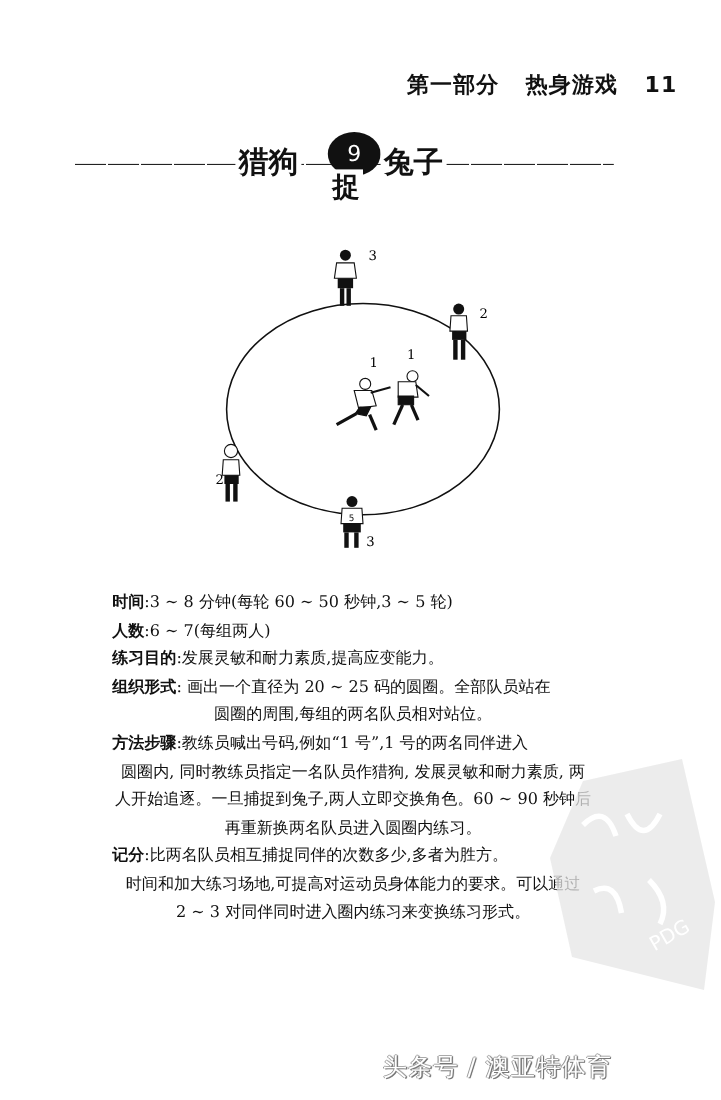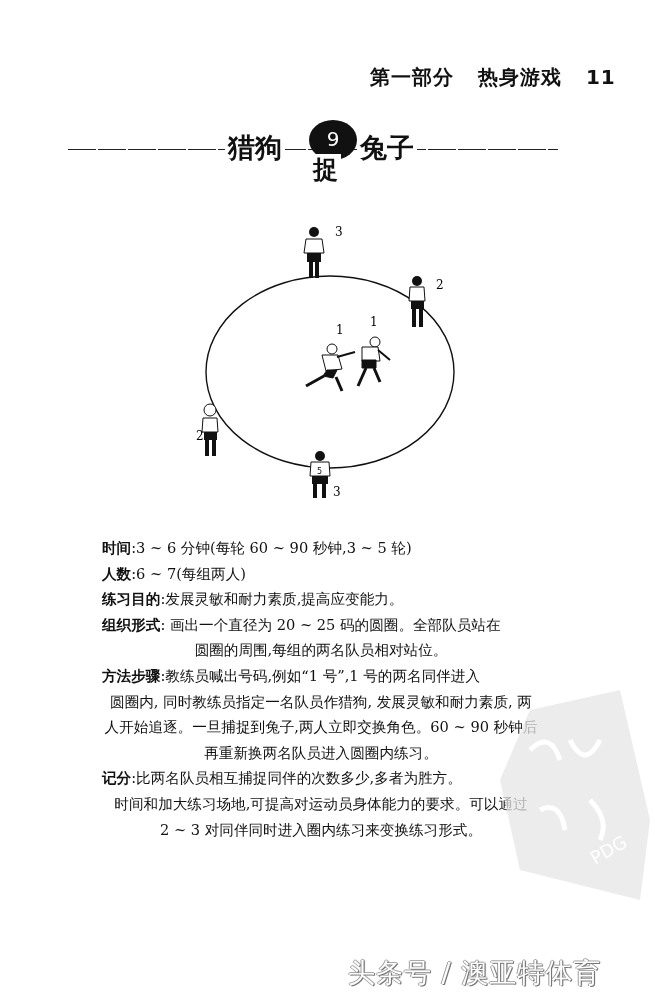--- a/index.html
+++ b/index.html
@@ -12,39 +12,39 @@
       font-size: 20px; font-weight: bold; letter-spacing: 1px; color: #111; white-space: nowrap;
     }
     .running-head .sec { margin-right: 16px; }
     .running-head .pg { margin-left: 16px; }
     .title-rule {
       position: absolute; left: 68px; width: 490px; top: 149px; height: 1px; background: #222;
     }
     .title-rule.dash {
       background: repeating-linear-gradient(90deg,#222 0 28px,transparent 28px 30px);
     }
-    .title-block { position: absolute; left: 12px; top: 118px; width: 572px; height: 70px; }
+    .title-block { position: absolute; left: 1px; top: 118px; width: 572px; height: 70px; }
     .title-block .t { position: absolute; font-family: "DejaVu Sans", sans-serif; font-weight: bold; font-size: 27px; background: #fff; padding: 0 3px; line-height: 32px; color:#111; }
     .t1 { left: 213px; top: 14px; }
     .t2 { left: 345px; top: 14px; }
     .num-badge {
       position: absolute; left: 297px; top: 2px; width: 48px; height: 40px; border-radius: 50%;
       background: #111; color: #fff; font-family: "DejaVu Sans", sans-serif; font-size: 20px;
       text-align: center; line-height: 38px;
     }
     .t3 { left: 298px; top: 36px; font-size: 25px !important; }
     .diagram { position: absolute; left: 190px; top: 212px; width: 270px; height: 300px; }
     .content { position: absolute; left: 102px; top: 535px; width: 460px; font-size: 14.6px; line-height: 25.6px; }
     .content p { margin: 0; text-indent: 0; }
     .content .lbl { font-family: "DejaVu Sans", sans-serif; font-weight: bold; }
     .content .wrap { margin-left: -22px; text-align: center; }
     .watermark { position: absolute; left: 500px; top: 690px; width: 150px; height: 210px; }
     .footer-credit {
       position: absolute; left: 348px; top: 955px; font-family: "DejaVu Sans", sans-serif;
-      font-size: 27px; color: #fff; letter-spacing: 1px;
+      font-size: 22px; color: #fff; letter-spacing: 1px;
       text-shadow: 1px 1px 0 #777, -1px 0 0 #999, 0 -1px 0 #aaa, 1px 0 1px #555;
     }
   </style>
 </head>
 <body>
 
 <div class="running-head">
   <span class="sec">第一部分</span>
   <span>热身游戏</span>
   <span class="pg">11</span>
@@ -112,21 +112,21 @@
     <path d="M121 250 h18 l1 14 h-20 z" fill="#fff" stroke="#111"></path>
     <text x="127" y="262" font-size="8" fill="#111" font-family="DejaVu Sans, sans-serif">5</text>
     <rect x="122" y="264" width="16" height="8"></rect>
     <rect x="123" y="272" width="4" height="14"></rect>
       <rect x="132" y="272" width="4" height="14"></rect>
   </g>
   <text x="143" y="284" font-size="12" font-family="DejaVu Serif, serif">3</text>
 </svg>
 
 <div class="content">
-  <p><span class="lbl">时间</span><span>:3 ~ 6 分钟(每轮 60 ~ 90 秒钟,3 ~ 5 轮)</span></p>
+  <p><span class="lbl">时间</span><span>:3 ~ 8 分钟(每轮 60 ~ 50 秒钟,3 ~ 5 轮)</span></p>
   <p><span class="lbl">人数</span><span>:6 ~ 7(每组两人)</span></p>
   <p><span class="lbl">练习目的</span><span>:发展灵敏和耐力素质,提高应变能力。</span></p>
   <p><span class="lbl">组织形式</span><span>: 画出一个直径为 20 ~ 25 码的圆圈。全部队员站在</span></p>
   <p class="wrap">圆圈的周围,每组的两名队员相对站位。</p>
   <p><span class="lbl">方法步骤</span><span>:教练员喊出号码,例如“1 号”,1 号的两名同伴进入</span></p>
   <p class="wrap">圆圈内, 同时教练员指定一名队员作猎狗, 发展灵敏和耐力素质, 两</p>
   <p class="wrap">人开始追逐。一旦捕捉到兔子,两人立即交换角色。60 ~ 90 秒钟后</p>
   <p class="wrap">再重新换两名队员进入圆圈内练习。</p>
   <p><span class="lbl">记分</span><span>:比两名队员相互捕捉同伴的次数多少,多者为胜方。</span></p>
   <p class="wrap">时间和加大练习场地,可提高对运动员身体能力的要求。可以通过</p>

